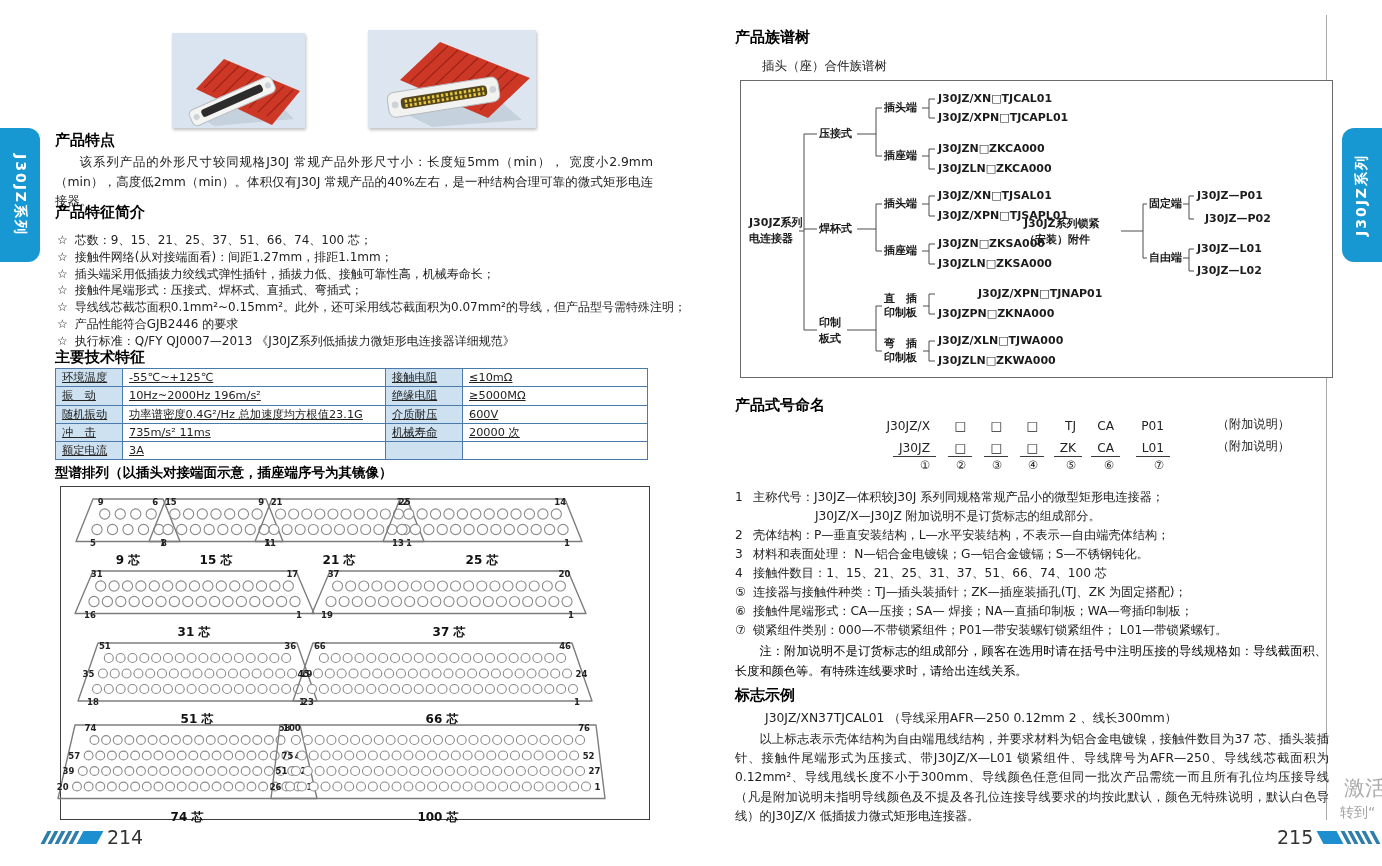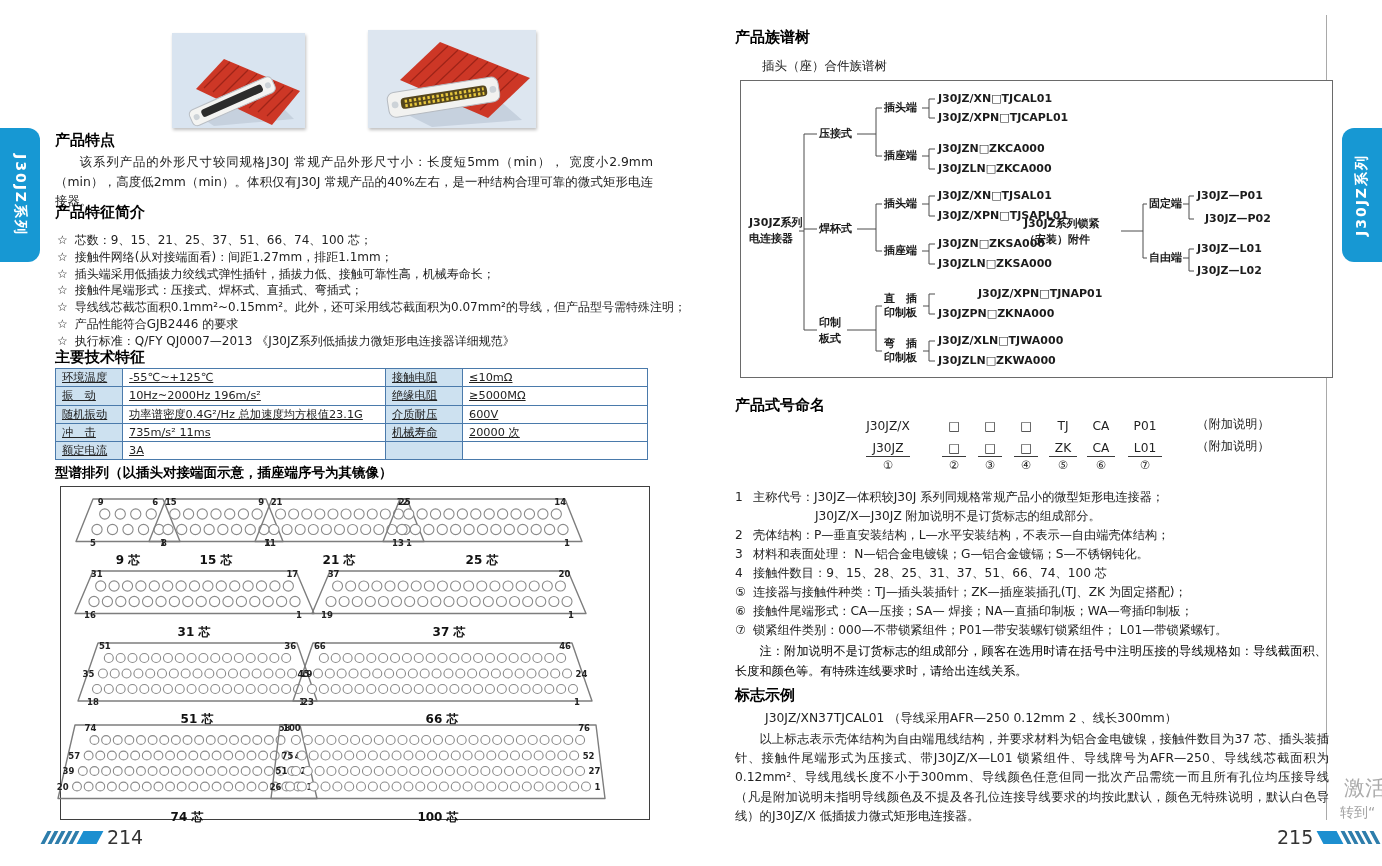--- a/index.html
+++ b/index.html
@@ -30,21 +30,21 @@
   table.specs td.val{background:#fff;}
   
   #pinbox{position:absolute;left:60px;top:486px;width:588px;height:332px;border:1.5px solid #3f3f3f;background:#fff;}
   .conn{position:absolute;}
   .connlab{text-align:center;font-size:12px;font-weight:700;color:#111;margin-top:1px;}
   
   #treebox{position:absolute;left:740px;top:80px;width:591px;height:296px;border:1px solid #6a6a6a;background:#fff;}
   .tnode{position:absolute;font-size:11px;font-weight:600;color:#1c1c1c;white-space:nowrap;line-height:13px;}
   
   .nrow{position:absolute;display:flex;}
-  .ncell{display:flex;justify-content:center;align-items:flex-end;font-size:12.2px;color:#222;white-space:nowrap;}
+  .ncell{display:flex;justify-content:flex-end;align-items:flex-end;font-size:12.2px;color:#222;white-space:nowrap;}
   .ncell .ul{border-bottom:1px solid #3a3a3a;padding:0 6px 1px 6px;}
   .ncell .plain{padding:0 6px 2px 6px;}
   .ncirc{font-size:11.5px;color:#222;}
   
   .note-item{display:flex;font-size:12.2px;line-height:19px;color:#222;white-space:nowrap;}
   .note-item .num{width:18px;flex:none;}
   .note-cont{padding-left:62px;}
   
   .foot{position:absolute;display:flex;align-items:center;top:826px;}
   .foot .num{font-size:19px;color:#333;margin:0 5px;}
@@ -827,21 +827,21 @@
       </div>
       <div class="note-item">
         <span class="num">3</span>
         <div>
           <div>材料和表面处理： N—铝合金电镀镍；G—铝合金镀镉；S—不锈钢钝化。</div>
         </div>
       </div>
       <div class="note-item">
         <span class="num">4</span>
         <div>
-          <div>接触件数目：9、15、28、25、31、37、51、66、74、100 芯</div>
+          <div>接触件数目：1、15、21、25、31、37、51、66、74、100 芯</div>
         </div>
       </div>
       <div class="note-item">
         <span class="num">⑤</span>
         <div>
           <div>连接器与接触件种类：TJ—插头装插针；ZK—插座装插孔(TJ、ZK 为固定搭配)；</div>
         </div>
       </div>
       <div class="note-item">
         <span class="num">⑥</span>

